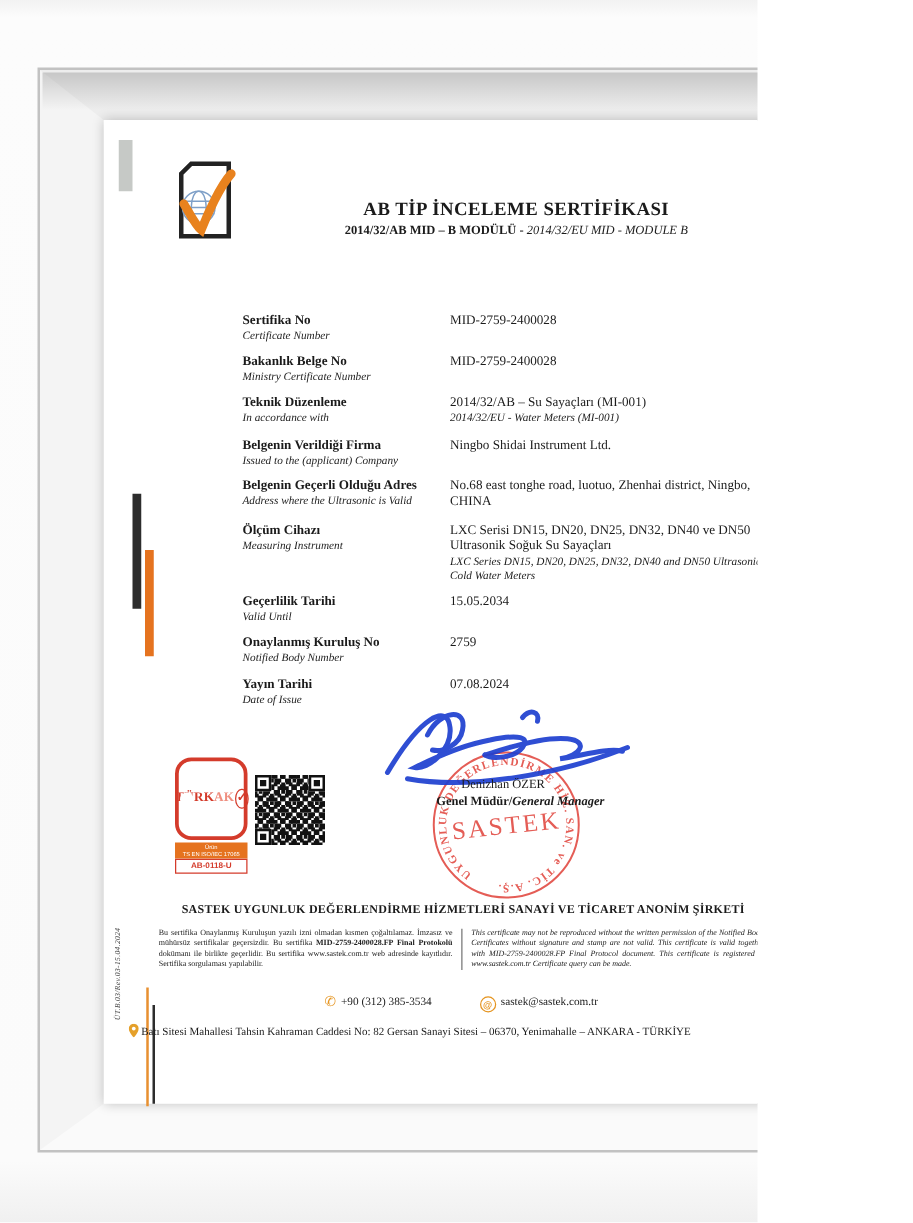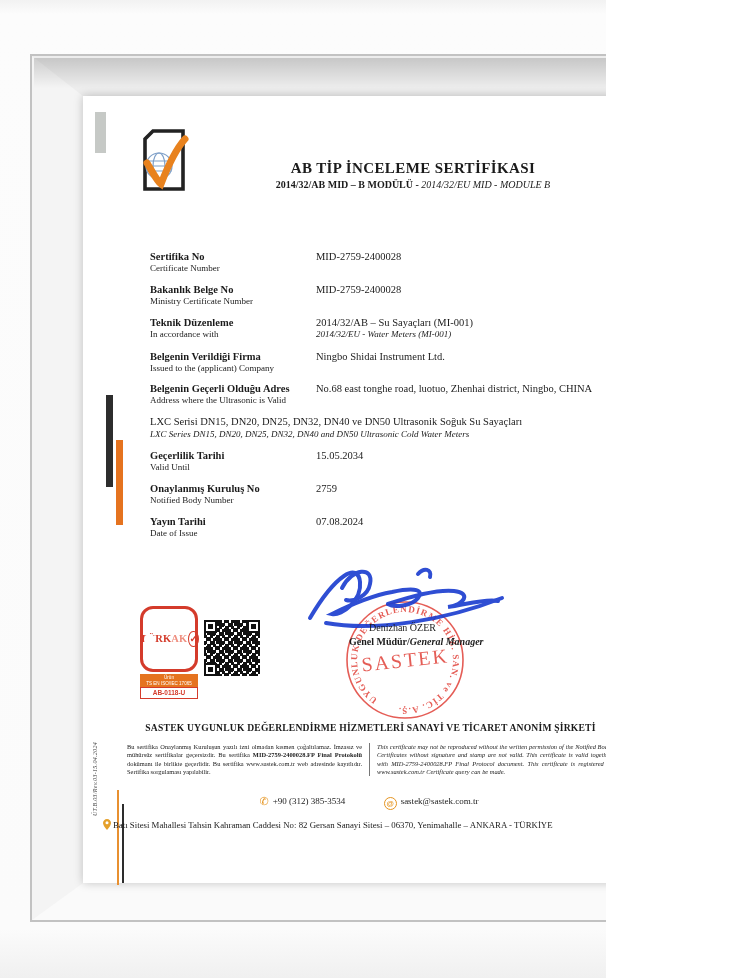--- a/index.html
+++ b/index.html
@@ -23,23 +23,23 @@
   
   .title-block{position:absolute;left:110px;right:35px;top:62px;text-align:center;line-height:1.35;}
   .title-tr{font-weight:bold;font-size:15px;letter-spacing:.4px;}
   .title-en{font-style:italic;font-size:13px;}
   .title-sub{font-size:10px;}
   .title-sub .b{font-weight:bold;}
   .title-sub .i{font-style:italic;}
   
   .fields{position:absolute;left:67px;top:155px;right:42px;}
   .frow{display:flex;margin-bottom:10px;}
-  .flabel{width:158px;flex:none;padding-right:8px;}
+  .flabel{width:158px;flex:none;padding-right:8px;margin-left:44px;}
   .flabel .tr{font-weight:bold;font-size:10.5px;line-height:1.15;}
-  .flabel .en{font-size:9px;line-height:1.2;color:#222;}
+  .flabel .en{font-style:italic;font-size:9px;line-height:1.2;color:#222;}
   .fvalue{flex:1;font-size:10.5px;line-height:1.2;}
   .fvalue .sub{font-style:italic;font-size:9px;line-height:1.25;}
   .sub:empty,.fvalue .sub:empty{display:none;}
   
   .stamp{position:absolute;left:252px;top:494px;opacity:.85;mix-blend-mode:multiply;}
   .signature-svg{position:absolute;left:213px;top:460px;opacity:.92;}
   .sig-name{position:absolute;left:286px;top:526px;font-weight:normal;font-size:10px;}
   .sig-role{position:absolute;left:266px;top:540px;font-weight:bold;font-size:10px;}
   .sig-role .en{font-style:italic;}
   
@@ -153,20 +153,24 @@
         <div class="flabel">
             <div class="tr">Belgenin Geçerli Olduğu Adres</div>
             <div class="en">Address where the Ultrasonic is Valid</div>
           </div>
         <div class="fvalue">
             <div class="main">No.68 east tonghe road, luotuo, Zhenhai district, Ningbo, CHINA</div>
           </div>
       </div>
 
       <div class="frow">
+        <div class="flabel">
+            <div class="tr">Ölçüm Cihazı</div>
+            <div class="en">Measuring Instrument</div>
+          </div>
         <div class="fvalue">
             <div class="main">LXC Serisi DN15, DN20, DN25, DN32, DN40 ve DN50 Ultrasonik Soğuk Su Sayaçları</div>
             <div class="sub">LXC Series DN15, DN20, DN25, DN32, DN40 and DN50 Ultrasonic Cold Water Meters</div>
           </div>
       </div>
 
       <div class="frow">
         <div class="flabel">
             <div class="tr">Geçerlilik Tarihi</div>
             <div class="en">Valid Until</div>

